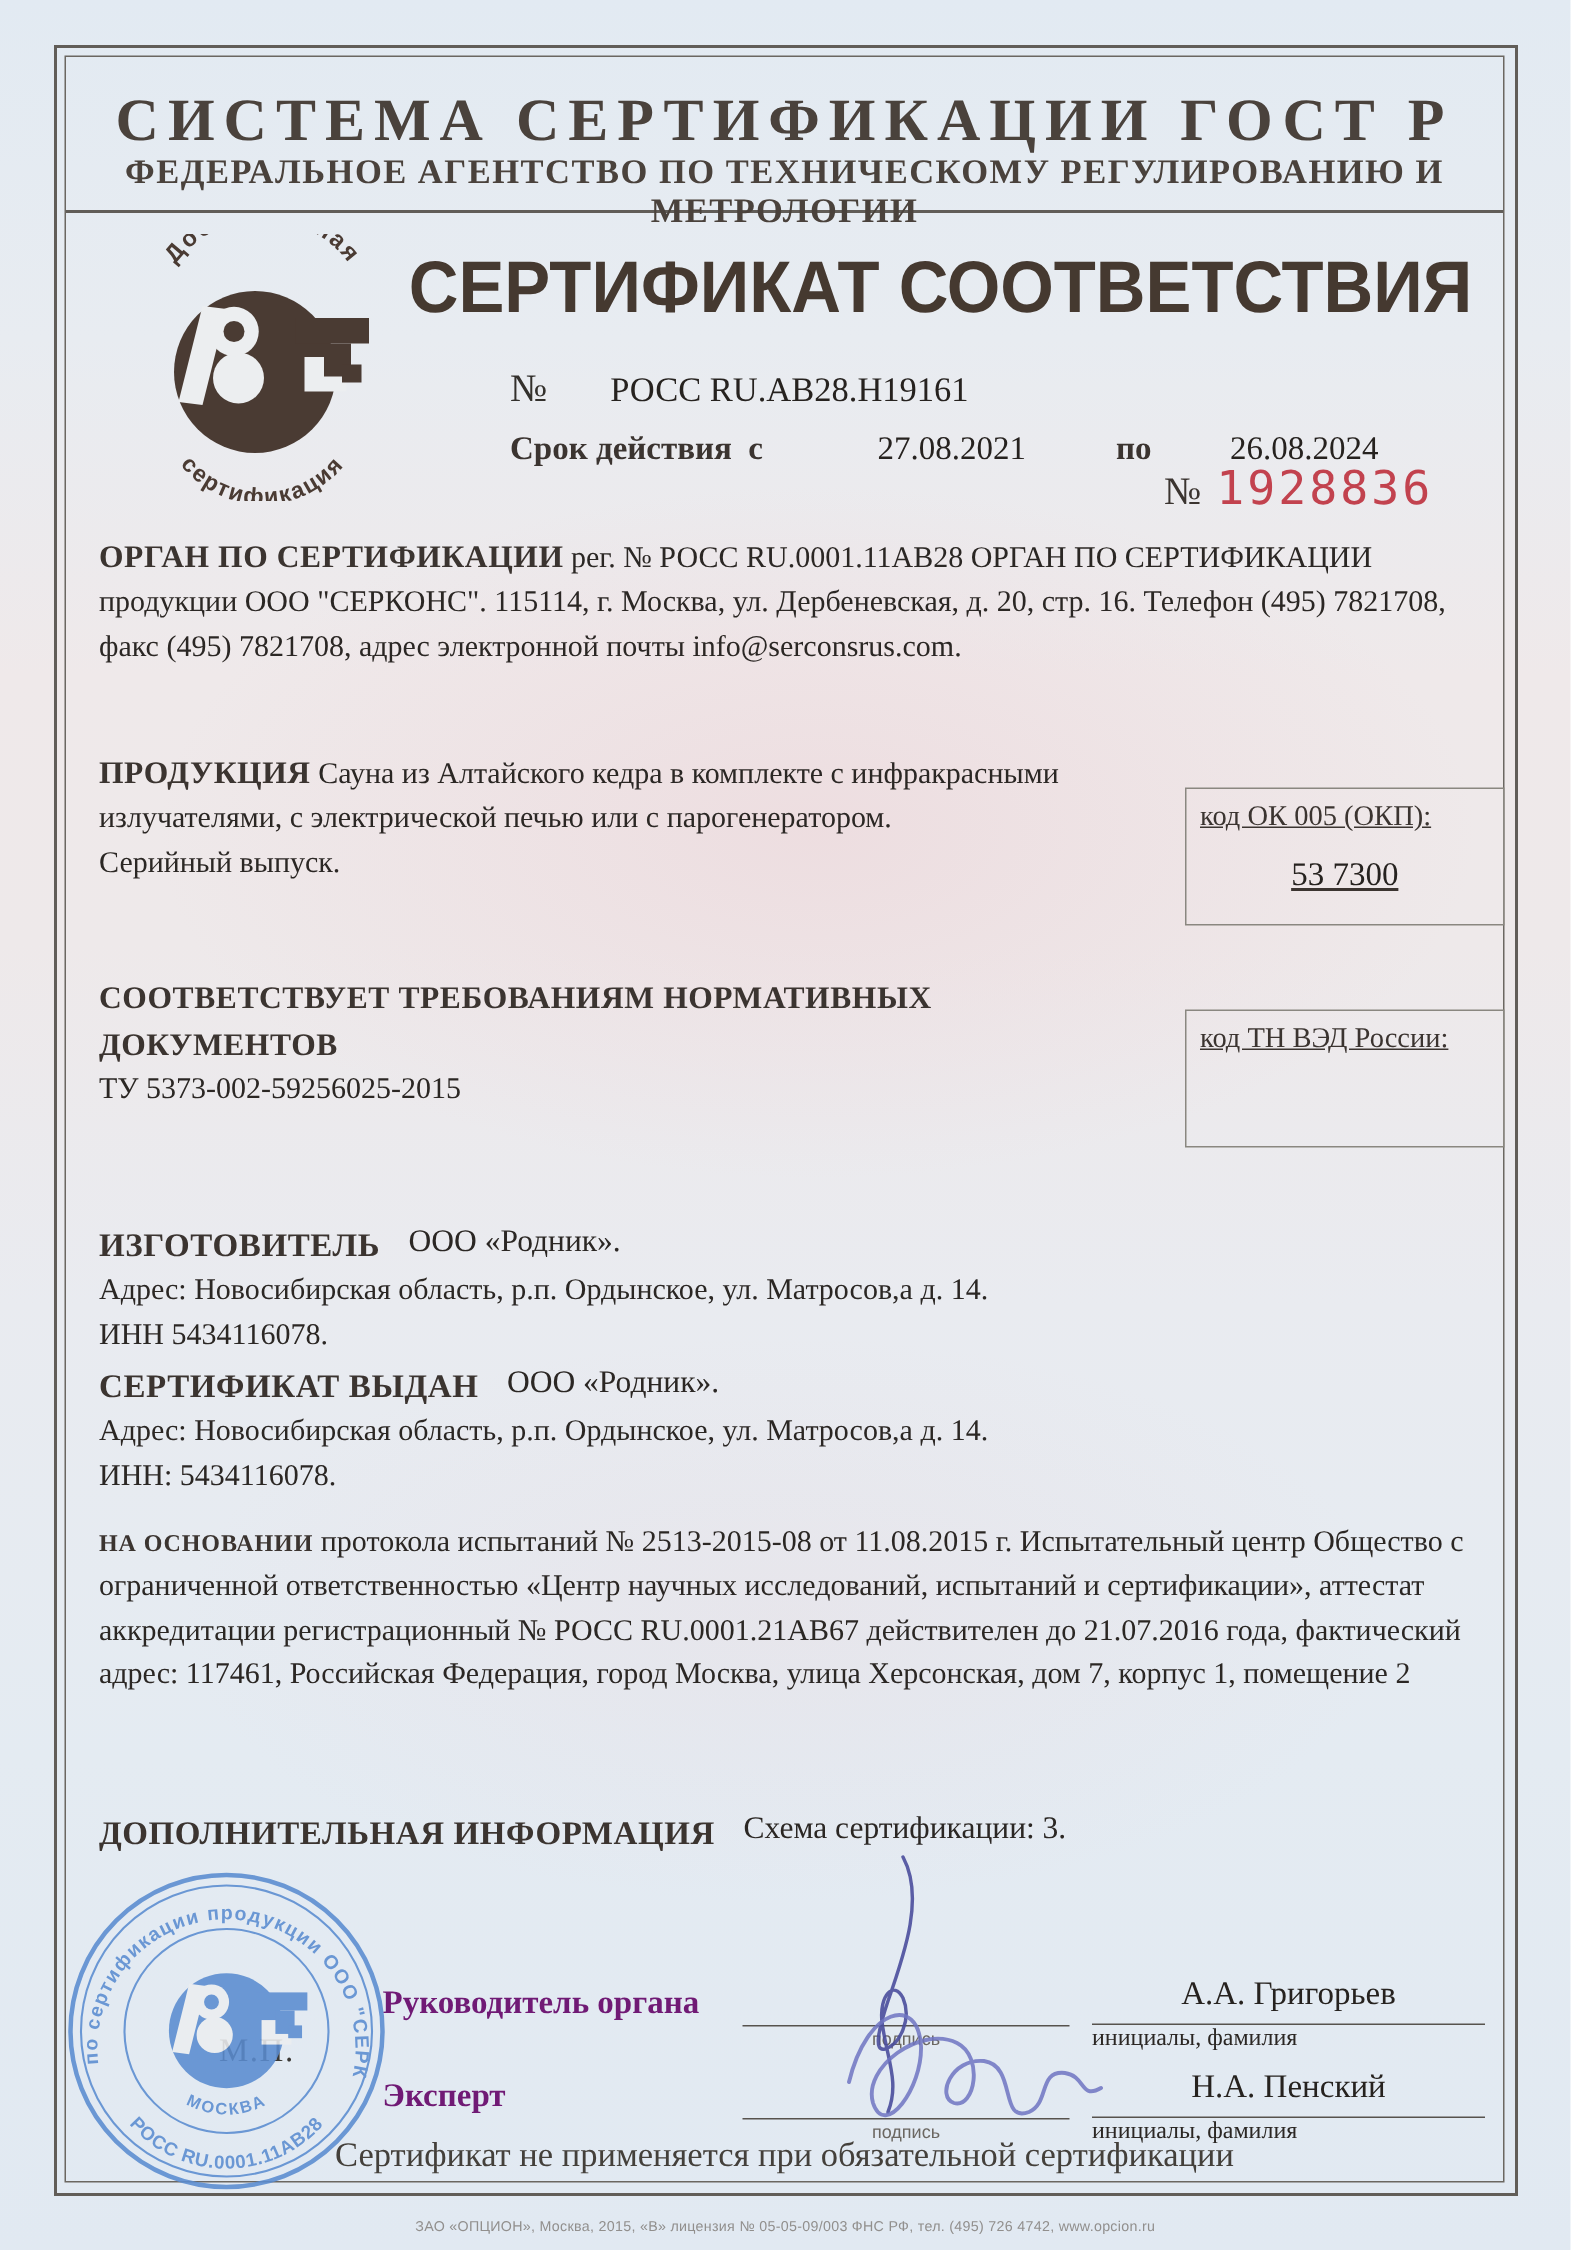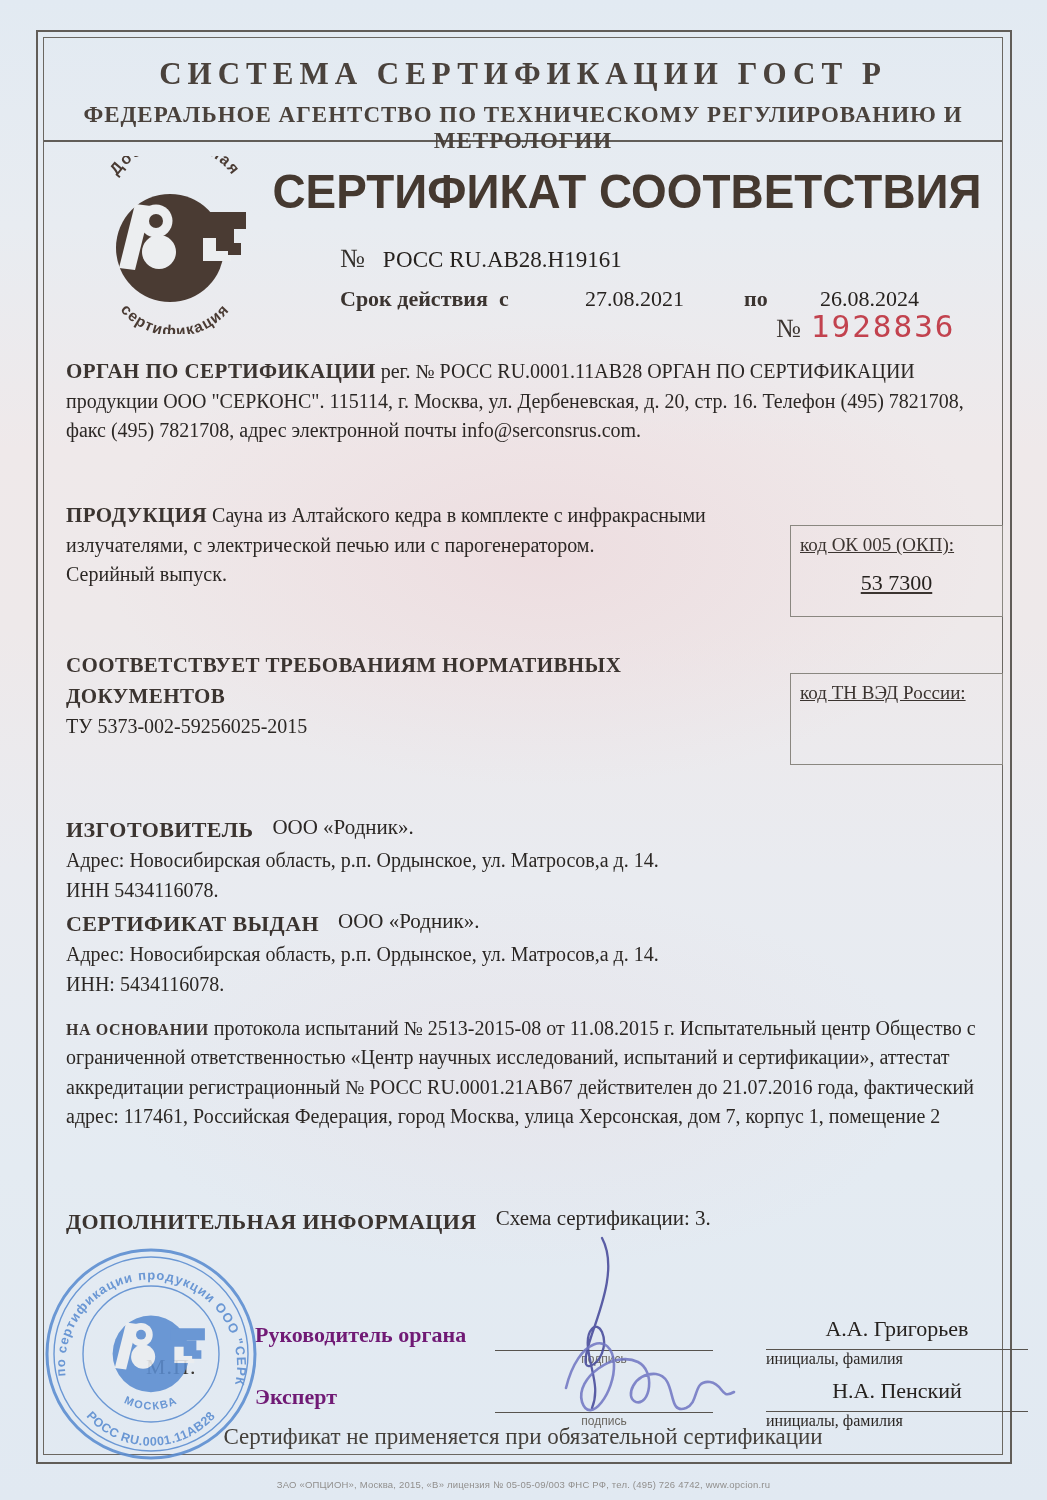--- a/index.html
+++ b/index.html
@@ -8,30 +8,30 @@
        background:
          radial-gradient(ellipse 60% 22% at 52% 37%, rgba(236,203,208,0.38), rgba(236,203,208,0) 70%),
          radial-gradient(ellipse 55% 18% at 50% 72%, rgba(236,210,214,0.22), rgba(236,210,214,0) 70%),
          linear-gradient(180deg,#e2eaf2 0%,#e8ecf1 15%,#efe9ea 30%,#eee9ea 42%,#e9ebf0 58%,#e4ebf2 78%,#e1e9f2 100%);}
   .abs{position:absolute;}
   
   .frame-outer{left:36px;top:30px;width:972px;height:1430px;border:2px solid #615d58;}
   .frame-inner{left:43px;top:37px;width:958px;height:1416px;border:1px solid #6b6761;}
   .header-rule{left:44px;top:140px;width:958px;border-top:2px solid #615d58;height:0;}
   
-  .hdr1{left:44px;top:56px;width:958px;text-align:center;font-weight:bold;font-size:31px;
+  .hdr1{left:44px;top:56px;width:958px;text-align:center;font-weight:bold;font-size:40px;
         letter-spacing:6px;color:#4a423c;}
   .hdr2{left:44px;top:102px;width:958px;text-align:center;font-weight:bold;font-size:23px;
         letter-spacing:1px;color:#4a423c;}
   
   .title{left:262px;top:166px;width:730px;text-align:center;font-family:"Liberation Sans",sans-serif;
          font-weight:bold;font-size:45px;color:#453930;transform:scale(1.02,1.08);}
   .no-row{left:340px;top:244px;font-size:24px;color:#33302c;}
   .no-sign{font-size:26px;}
-  .no-val{margin-left:18px;font-size:23px;color:#26221f;}
+  .no-val{margin-left:42px;font-size:23px;color:#26221f;}
   .validity{left:340px;top:286px;font-size:22px;color:#3b3430;}
   .validity .lbl{font-weight:bold;white-space:pre;}
   .validity .d1{position:absolute;left:245px;top:0;font-weight:normal;color:#26221f;white-space:nowrap;}
   .validity .po{position:absolute;left:404px;top:0;font-weight:bold;}
   .validity .d2{position:absolute;left:480px;top:0;color:#26221f;white-space:nowrap;}
   .blank-no{left:776px;top:308px;font-size:26px;color:#3b3430;}
   .blank-digits{font-family:"DejaVu Sans Mono",monospace;font-size:31px;color:#c2424e;
                 letter-spacing:2px;margin-left:10px;}
   
   .sec{font-size:20px;line-height:1.47;}
@@ -53,21 +53,21 @@
   .dopinfo .name-inline{top:-4px;}
   
   .role{font-weight:bold;font-size:22px;color:#701a75;}
   .role1{left:255px;top:1322px;}
   .role2{left:255px;top:1384px;}
   .slot{width:218px;}
   .slot .line{height:27px;border-bottom:1.5px solid #57534e;}
   .slot .cap{text-align:center;font-family:"Liberation Sans",sans-serif;font-size:12px;color:#6b6761;margin-top:1px;}
   .sig1{left:495px;top:1323px;}
   .sig2{left:495px;top:1385px;}
-  .nameslot{width:262px;margin-left:38px;}
+  .nameslot{width:262px;}
   .nameslot .nm{text-align:center;font-size:22px;color:#26221f;height:33px;}
   .nameslot .line{border-bottom:1.5px solid #57534e;height:0;}
   .nm1{left:728px;top:1316px;}
   .nm2{left:728px;top:1378px;}
   .mp{left:146px;top:1354px;font-size:22px;color:#3a3733;letter-spacing:1px;}
   
   .bottom-note{left:44px;top:1424px;width:958px;text-align:center;font-size:23px;color:#44403b;}
   .print-info{left:0;top:1479px;width:1047px;text-align:center;font-family:"Liberation Sans",sans-serif;
               font-size:9.5px;color:#918f8d;letter-spacing:0.2px;}
   .logo-svg{left:70px;top:156px;}

